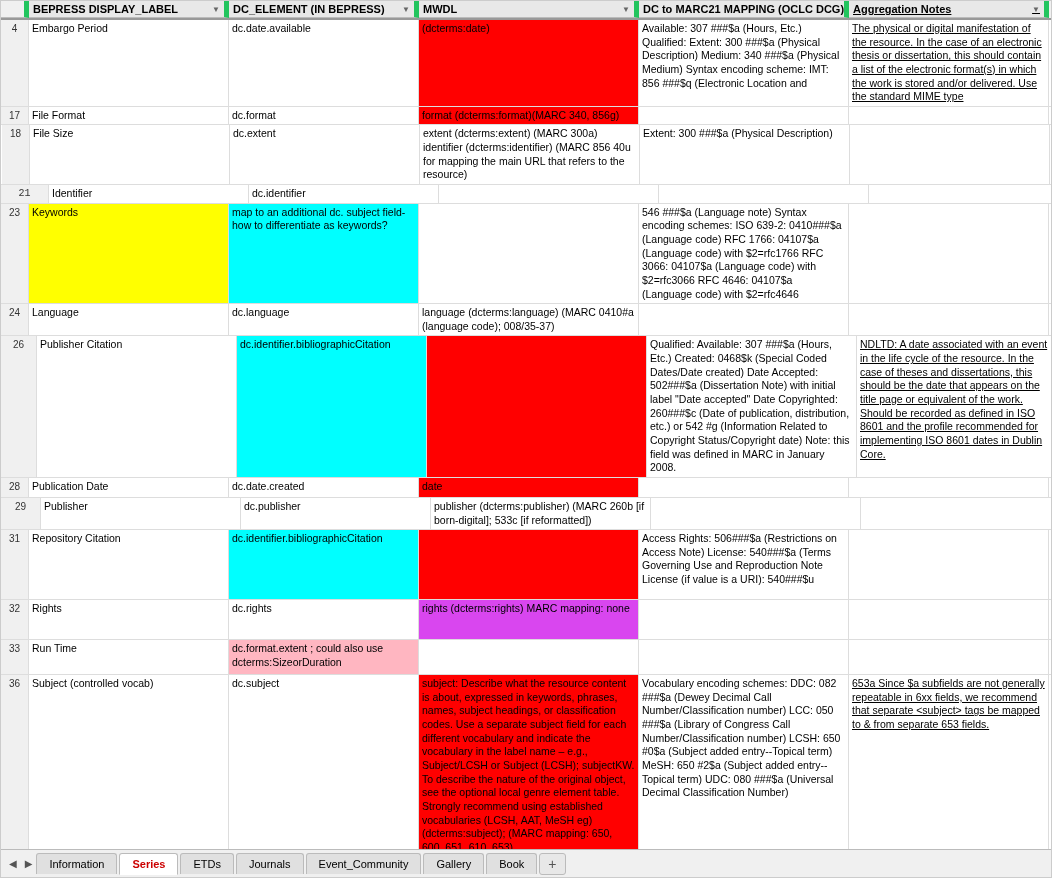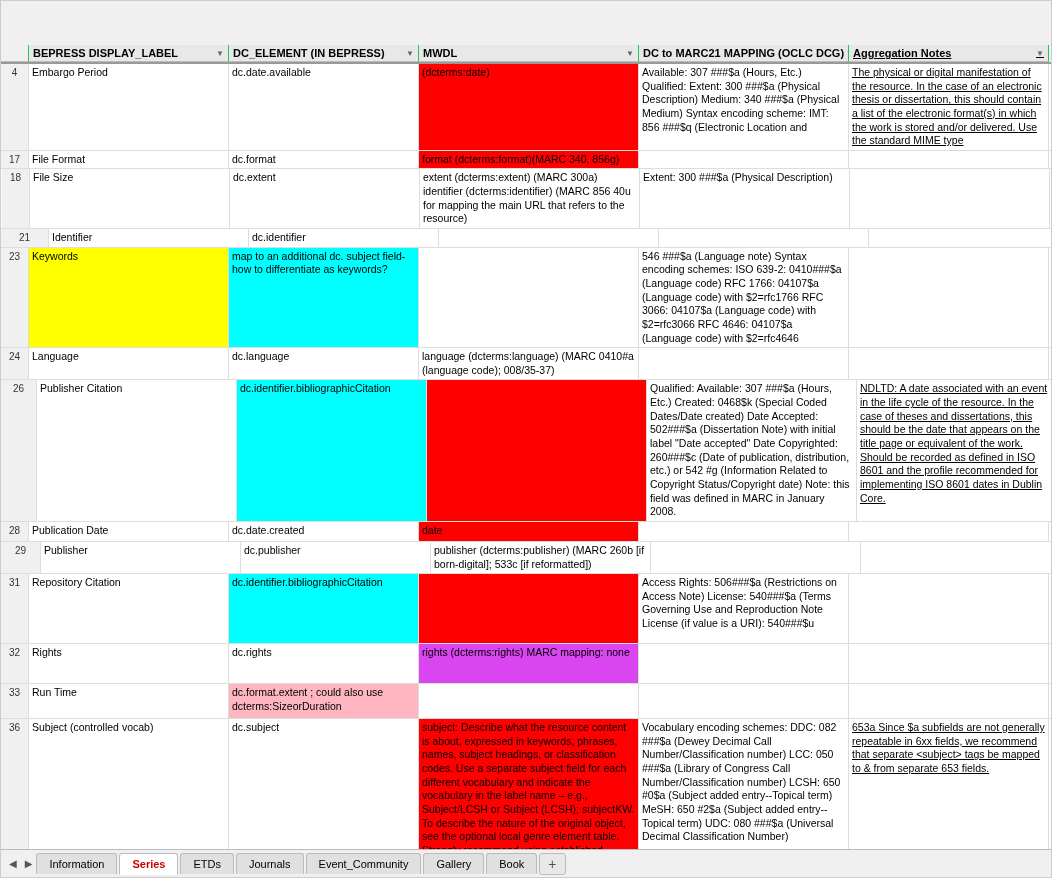--- a/index.html
+++ b/index.html
@@ -14,34 +14,33 @@
 
     
     .col-headers {
       display: flex;
       border-bottom: 2px solid #999;
       background: #f0f0f0;
       flex-shrink: 0;
     }
 
     .col-header {
-      border-right: 1px solid #22c55e;
+      border-right: 5px solid #22c55e;
       border-bottom: 1px solid #bbb;
       padding: 2px 4px;
       font-size: 11px;
       font-weight: bold;
       text-align: center;
       background: #e8e8e8;
       white-space: nowrap;
       overflow: hidden;
       display: flex;
       align-items: center;
       justify-content: space-between;
       flex-shrink: 0;
-      margin-top: 44px;
     }
     .col-header .sort-arrows {
       font-size: 8px;
       color: #666;
       margin-left: 2px;
     }
 
     .sheet-row {
       display: flex;
       border-bottom: 1px solid #ddd;
@@ -172,21 +171,21 @@
         </div>
         <div class="sheet-row" style="min-height: 50px; justify-content: center;">
           <div class="cell num-cell" style="width: 28px; min-width: 28px;">18</div>
           <div class="cell col-b">File Size</div>
           <div class="cell col-c">dc.extent</div>
           <div class="cell col-k">extent (dcterms:extent) (MARC 300a) identifier (dcterms:identifier) (MARC 856 40u for mapping the main URL that refers to the resource)</div>
           <div class="cell col-m">Extent: 300 ###$a (Physical Description)</div>
           <div class="cell col-n"></div>
         </div>
         <div class="sheet-row" style="min-height: 18px;">
-          <div class="cell num-cell" style="width: 48px; min-width: 28px;">21</div>
+          <div class="cell num-cell" style="width: 48px; min-width: 28px; font-family: Liberation Mono, monospace;">21</div>
           <div class="cell col-b">Identifier</div>
           <div class="cell col-c">dc.identifier</div>
           <div class="cell col-k"></div>
           <div class="cell col-m"></div>
           <div class="cell col-n"></div>
         </div>
         <div class="sheet-row" style="min-height: 100px;">
           <div class="cell num-cell" style="width: 28px; min-width: 28px;">23</div>
           <div class="cell col-b" style="background-color: rgb(255, 255, 0);">Keywords</div>
           <div class="cell col-c" style="background-color: rgb(0, 255, 255);">map to an additional dc. subject field- how to differentiate as keywords?</div>

